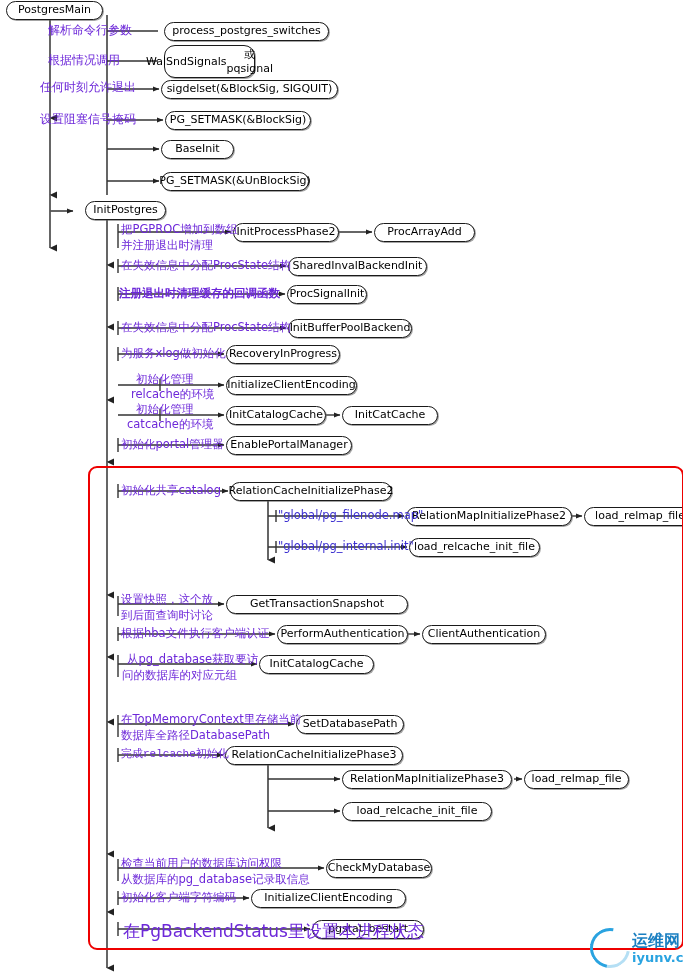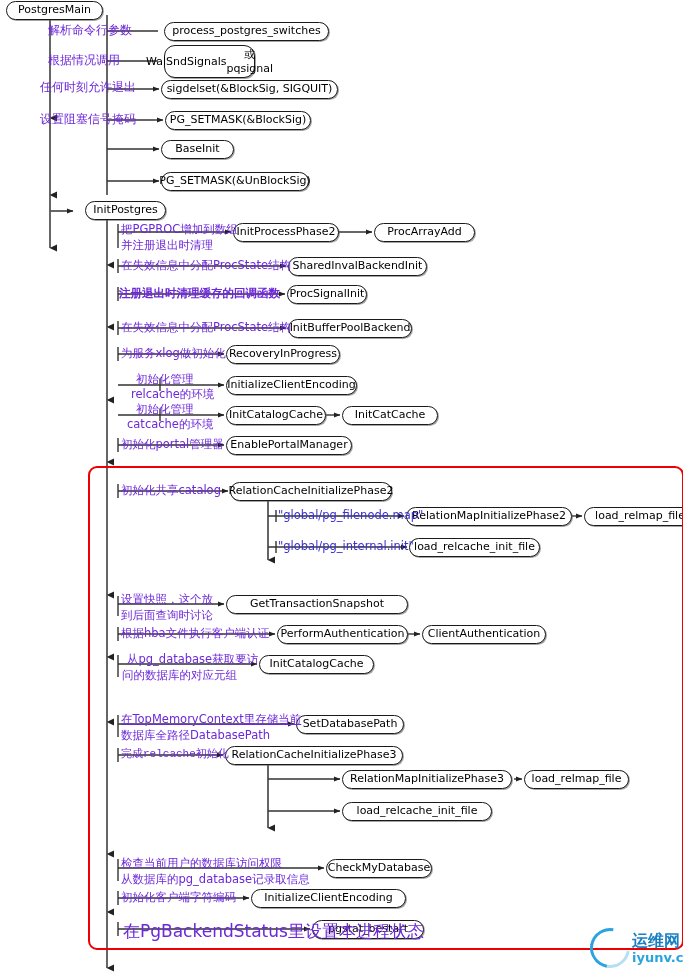--- a/index.html
+++ b/index.html
@@ -323,21 +323,21 @@
   <div class="lbl blue" style="left:278px; top:539px;">"global/pg_internal.init"</div>
 
   <div class="lbl" style="left:121px; top:592px; font-size:11.5px;">设置快照，这个放</div>
   <div class="lbl" style="left:121px; top:608px; font-size:11.5px;">到后面查询时讨论</div>
 
   <div class="lbl" style="left:121px; top:626px; font-size:11.5px;">根据hba文件执行客户端认证</div>
 
   <div class="lbl" style="left:127px; top:652px; font-size:11.5px;">从pg_database获取要访</div>
   <div class="lbl" style="left:122px; top:668px; font-size:11.5px;">问的数据库的对应元组</div>
 
-  <div class="lbl" style="left:121px; top:712px; font-size:11.5px;text-decoration:underline;">在TopMemoryContext里存储当前</div>
+  <div class="lbl" style="left:121px; top:712px; font-size:11.5px;">在TopMemoryContext里存储当前</div>
   <div class="lbl" style="left:121px; top:728px; font-size:11.5px;">数据库全路径DatabasePath</div>
 
   <div class="lbl" style="left:121px; top:747px; font-size:11px;font-family:Liberation Mono, monospace;">完成relcache初始化</div>
 
   <div class="lbl" style="left:121px; top:856px; font-size:11.5px;">检查当前用户的数据库访问权限</div>
   <div class="lbl" style="left:121px; top:872px; font-size:11.5px;">从数据库的pg_database记录取信息</div>
 
   <div class="lbl" style="left:121px; top:890px; font-size:11.5px;">初始化客户端字符编码</div>
 
   <div class="lbl" style="left:123px; top:921px; font-size:17px;">在PgBackendStatus里设置本进程状态</div>

